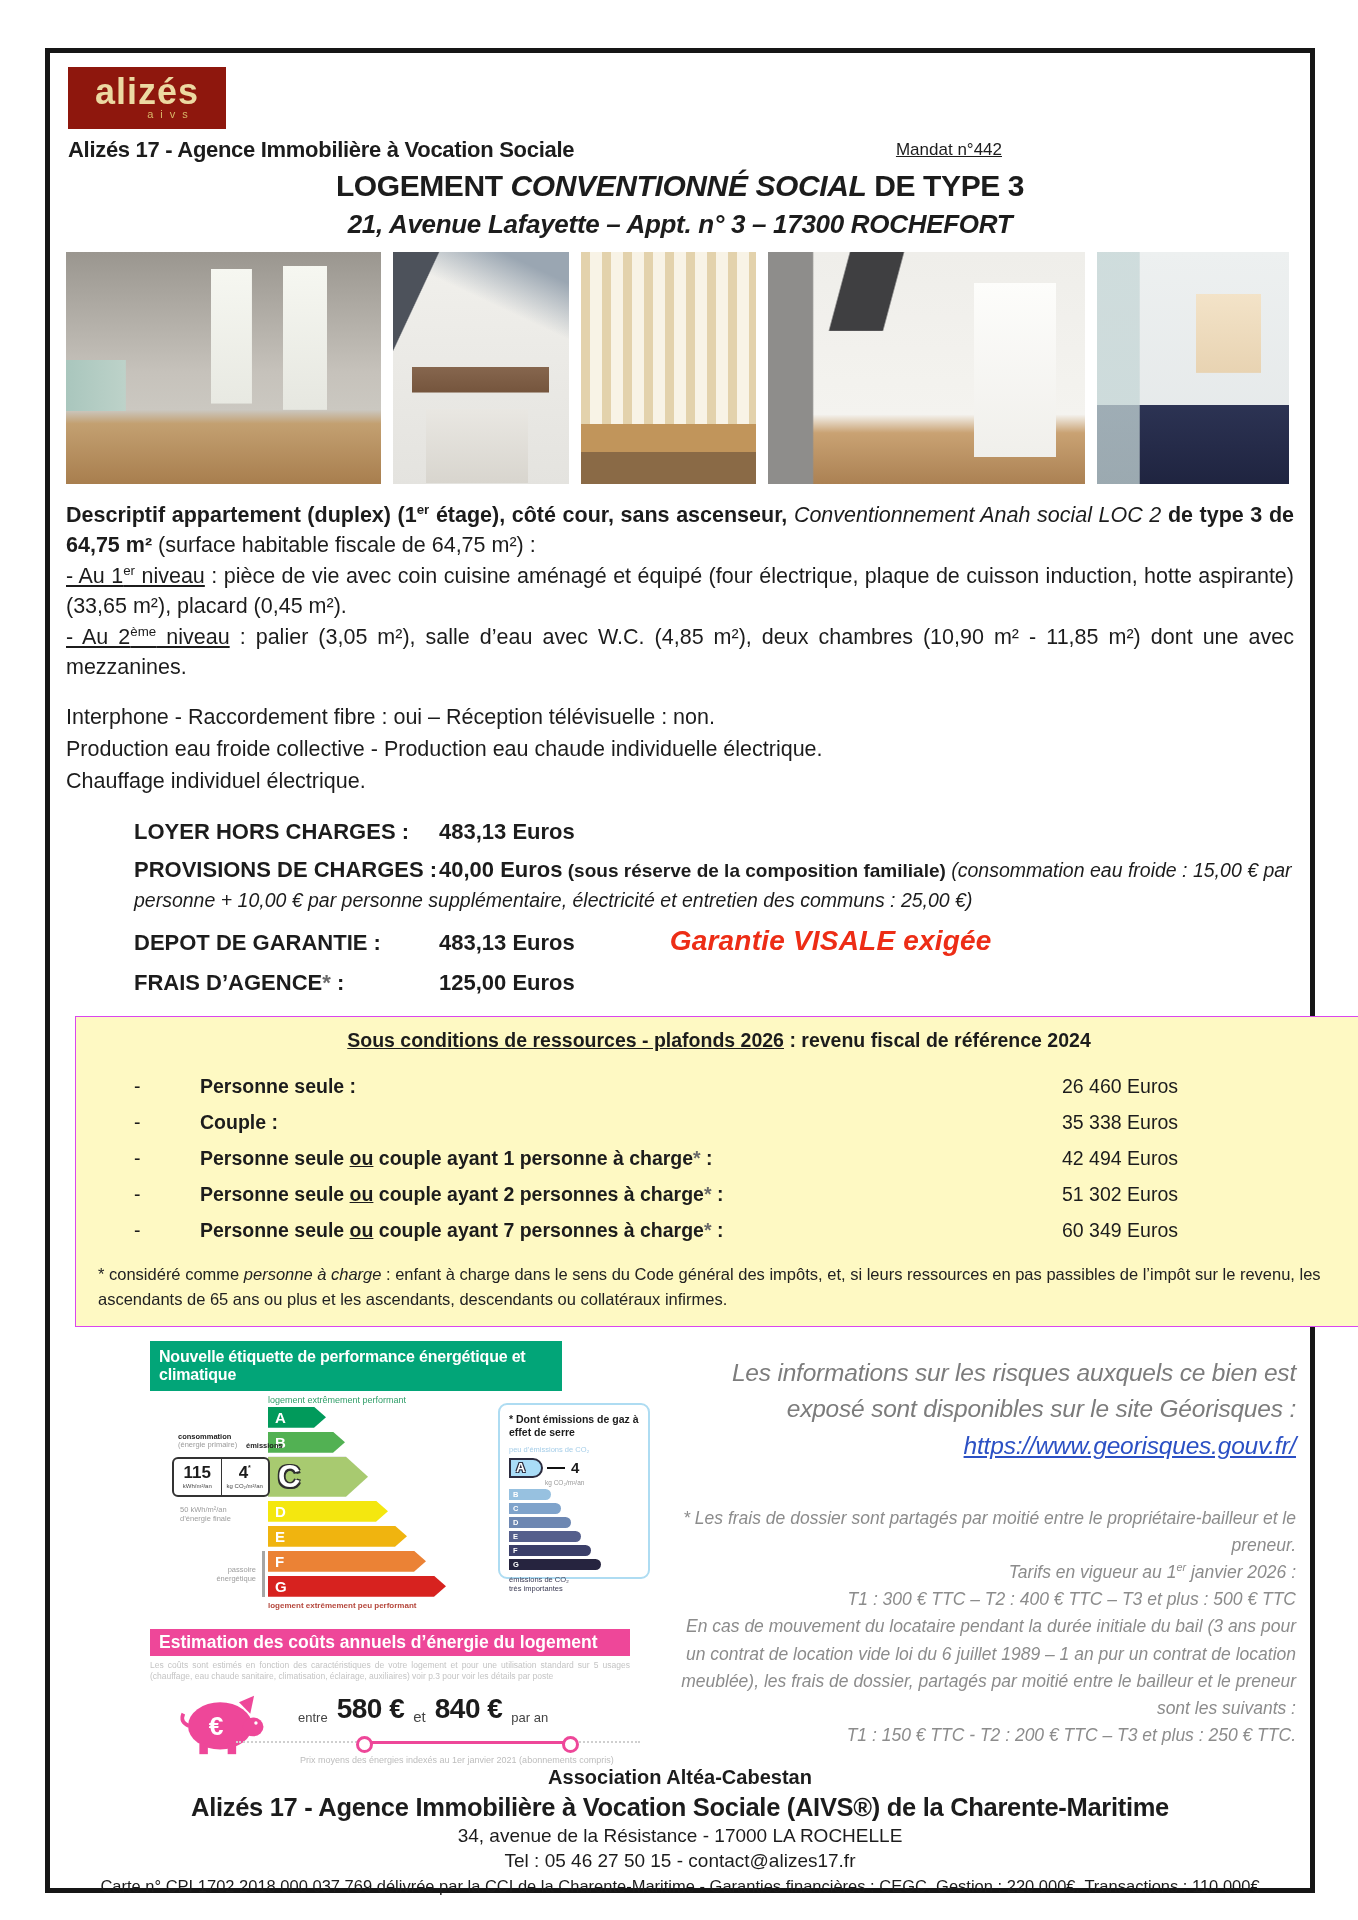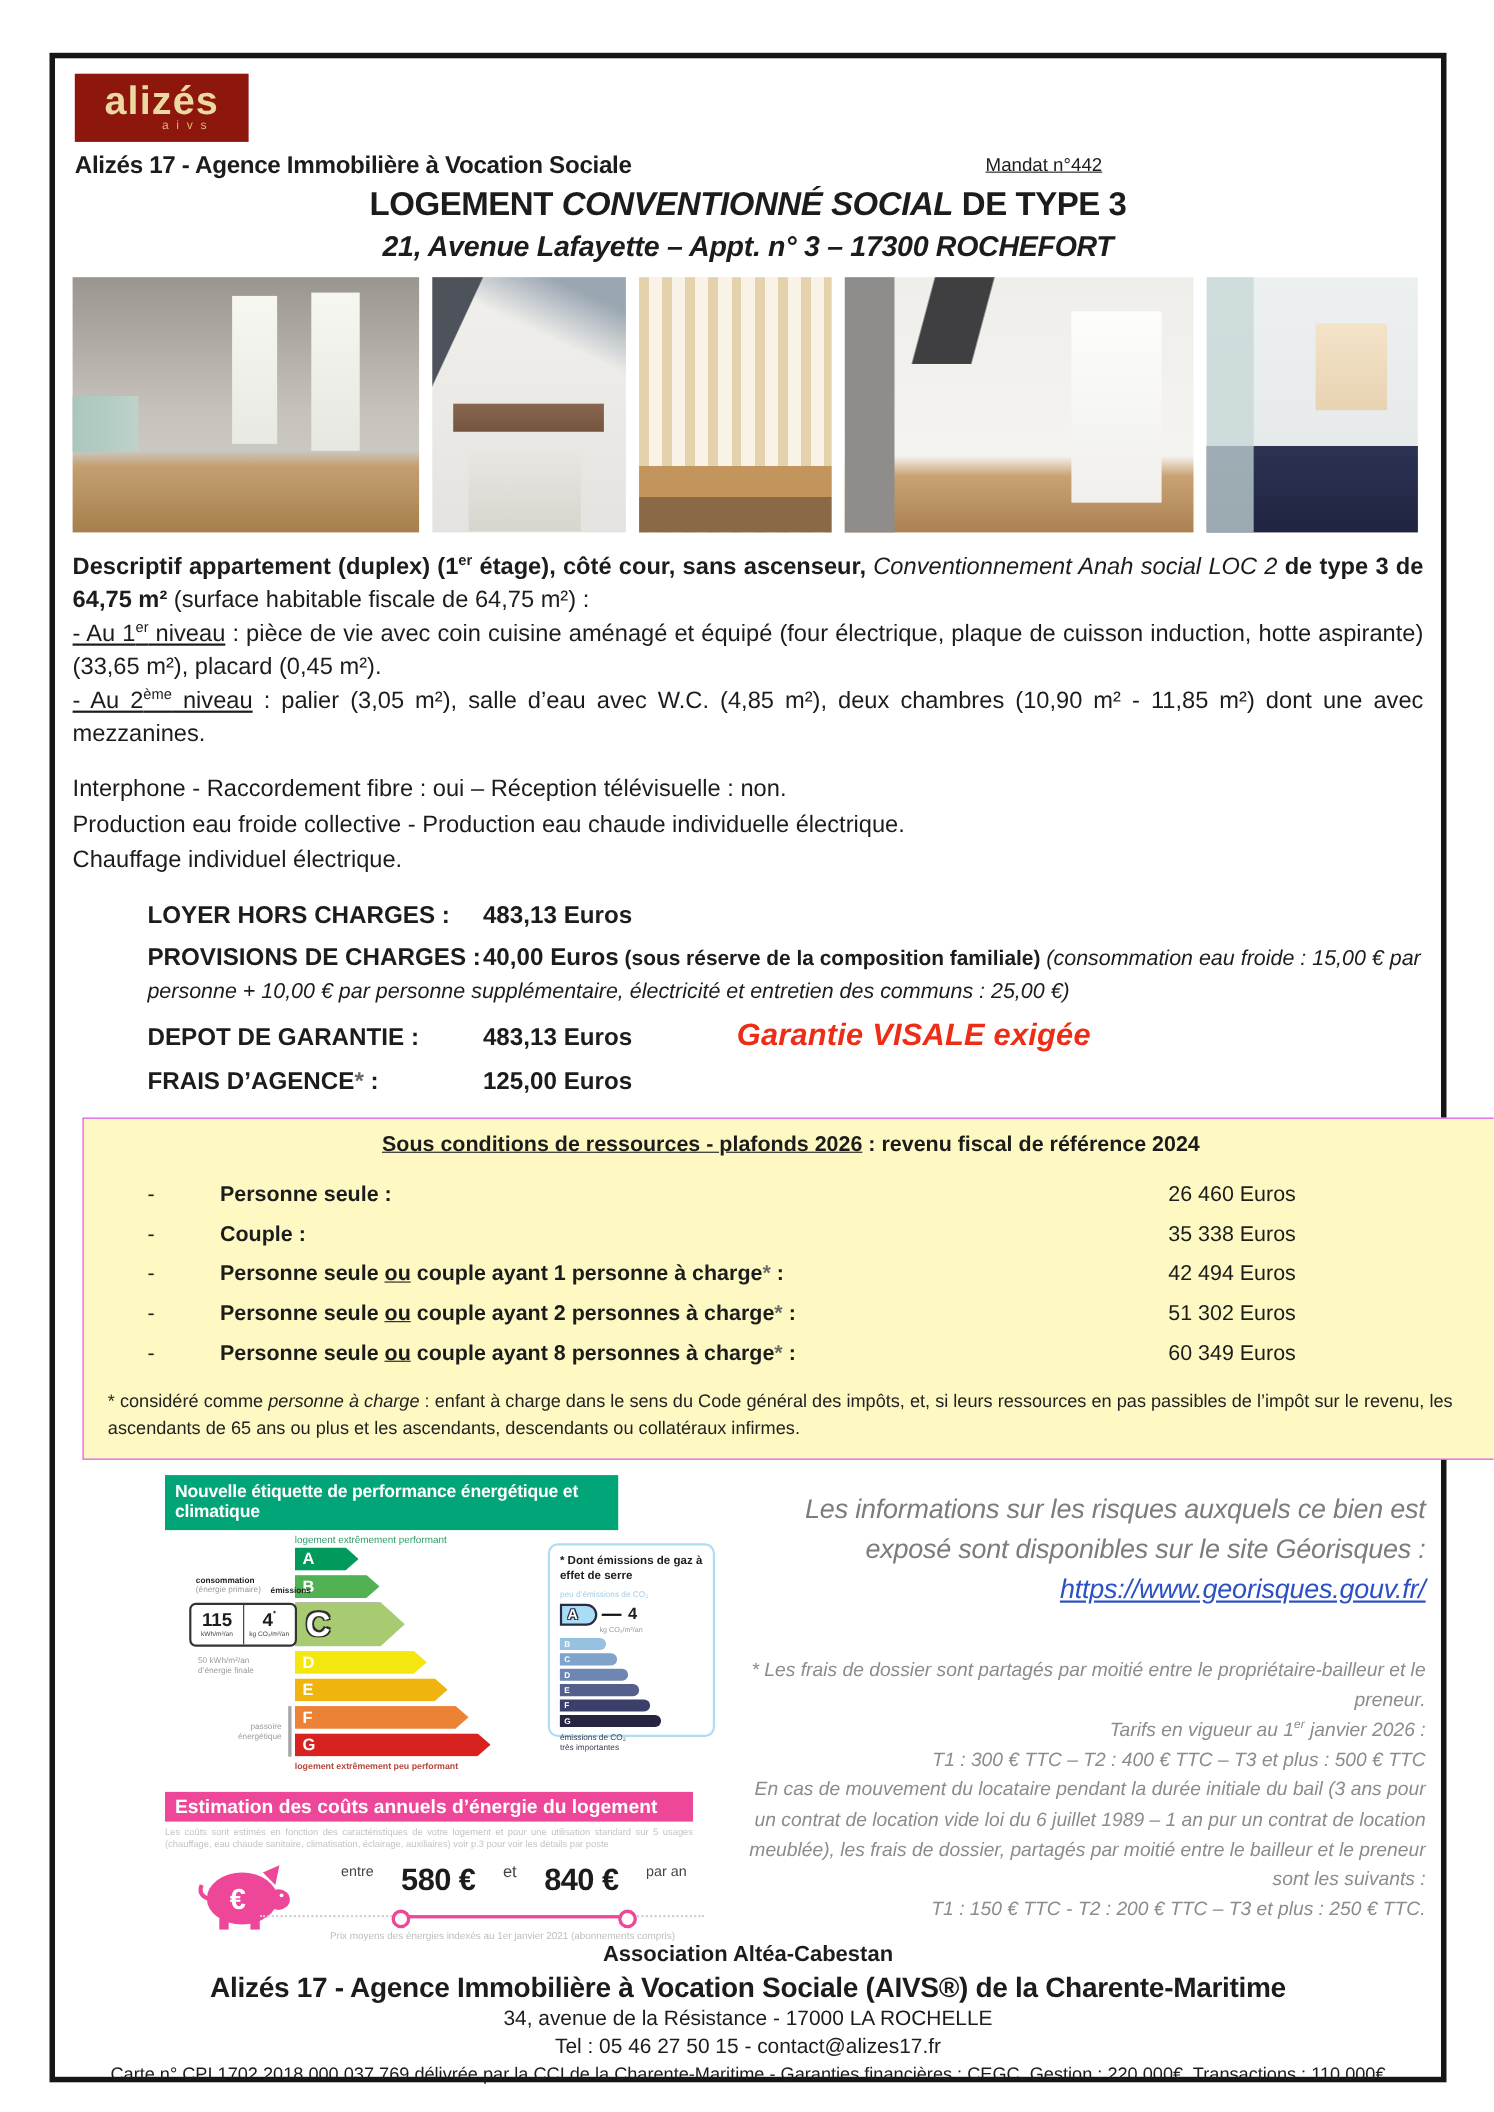--- a/index.html
+++ b/index.html
@@ -131,21 +131,21 @@
   .co2-unit{font-size:6.5px;color:#999;margin-left:36px;}
   .co2-bar{height:11px;margin-top:3px;border-radius:0 6px 6px 0;display:flex;align-items:center;}
   .co2-bar span{color:#fff;font-weight:bold;font-size:7.5px;padding-left:4px;}
   .co2-high{font-size:7.5px;color:#3c3c55;margin-top:5px;line-height:1.25;}
 
   .cost-banner{margin-top:8px;width:480px;box-sizing:border-box;background:#ee4799;color:#fff;
                font-weight:bold;font-size:17.5px;padding:3px 9px;}
   .cost-note{width:480px;font-size:8.5px;color:#c4c4c4;line-height:1.35;margin-top:4px;text-align:justify;}
   .cost-area{position:relative;height:84px;margin-top:2px;}
   .pig{position:absolute;left:24px;top:6px;}
-  .cost-line{position:absolute;left:160px;top:8px;display:flex;align-items:flex-start;gap:25px;white-space:nowrap;}
+  .cost-line{position:absolute;left:148px;top:8px;display:flex;align-items:flex-end;gap:9px;white-space:nowrap;}
   .cost-pre,.cost-post{font-size:13px;color:#444;}
   .cost-and{font-size:15px;color:#444;}
   .cost-big{font-size:28px;font-weight:bold;letter-spacing:-.5px;}
   .slider{position:absolute;left:86px;top:50px;width:404px;height:14px;}
   .slider-dots{position:absolute;left:0;right:0;top:6px;border-top:2px dotted #cfcfcf;}
   .slider-fill{position:absolute;left:128px;width:208px;top:6px;height:3px;background:#ee4799;}
   .slider-knob{position:absolute;top:1px;width:11px;height:11px;background:#fff;border:3px solid #ee4799;
                border-radius:50%;box-sizing:content-box;}
   .knob-min{left:120px;} .knob-max{left:326px;}
   .index-note{position:absolute;left:150px;top:70px;font-size:9px;color:#bdbdbd;}
@@ -238,21 +238,21 @@
             <span class="cond-label"><span>Personne seule </span><span class="u">ou</span><span> couple ayant 1 personne à charge</span><span class="star">*</span><span> :</span></span>
             <span class="cond-value">42 494 Euros</span>
           </div>
           <div class="cond-row">
             <span class="dash">-</span>
             <span class="cond-label"><span>Personne seule </span><span class="u">ou</span><span> couple ayant 2 personnes à charge</span><span class="star">*</span><span> :</span></span>
             <span class="cond-value">51 302 Euros</span>
           </div>
           <div class="cond-row">
             <span class="dash">-</span>
-            <span class="cond-label"><span>Personne seule </span><span class="u">ou</span><span> couple ayant 8 personnes à charge</span><span class="star">*</span><span> :</span></span>
+            <span class="cond-label"><span>Personne seule </span><span class="u">ou</span><span> couple ayant 7 personnes à charge</span><span class="star">*</span><span> :</span></span>
             <span class="cond-value">60 349 Euros</span>
           </div>
         </div>
         <div class="cond-note"><span>* considéré comme </span><span class="i">personne à charge</span><span> : enfant à charge dans le sens du Code général des impôts, et, si leurs ressources en pas passibles de l’impôt sur le revenu, les ascendants de 65 ans ou plus et les ascendants, descendants ou collatéraux infirmes.</span></div>
       </div>
 
       <div class="lower">
 
         <div class="dpe">
           <div class="dpe-header">Nouvelle étiquette de performance énergétique et climatique</div>

